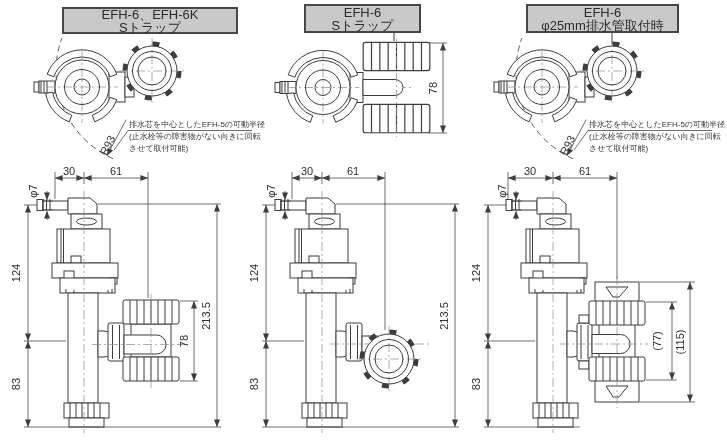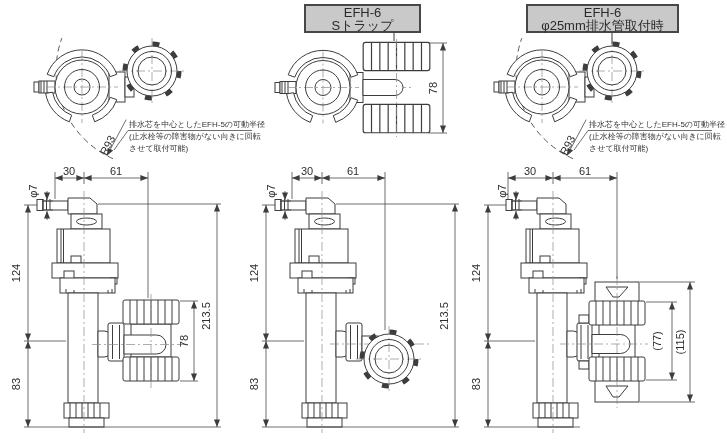--- a/index.html
+++ b/index.html
@@ -220,20 +220,24 @@
     <text class="dt" transform="translate(480,384) rotate(-90)" text-anchor="middle">83</text>
     <path class="dim" d="M646 302 H677 M646 380 H677"></path>
     <line class="dim" x1="672" y1="302" x2="672" y2="380" marker-start="url(#arr)" marker-end="url(#arr)"></line>
     <text class="dt" transform="translate(661,341) rotate(-90)" text-anchor="middle">(77)</text>
     <path class="dim" d="M640 282 H695 M640 402 H695"></path>
     <line class="dim" x1="690" y1="282" x2="690" y2="402" marker-start="url(#arr)" marker-end="url(#arr)"></line>
     <text class="dt" transform="translate(684,342) rotate(-90)" text-anchor="middle">(115)</text>
   </g>
 </svg>
 
+<div class="label-box" style="left:62px;top:7px;width:176px;height:27px;">
+  <div>EFH-6、EFH-6K</div>
+  <div>Sトラップ</div>
+</div>
 <div class="label-box" style="left:304px;top:4px;width:117px;height:29px;">
   <div>EFH-6</div>
   <div>Sトラップ</div>
 </div>
 <div class="label-box" style="left:526px;top:4px;width:153px;height:29px;">
   <div>EFH-6</div>
   <div>φ25mm排水管取付時</div>
 </div>
 
 <div class="note" style="left:129px;top:119px;">

